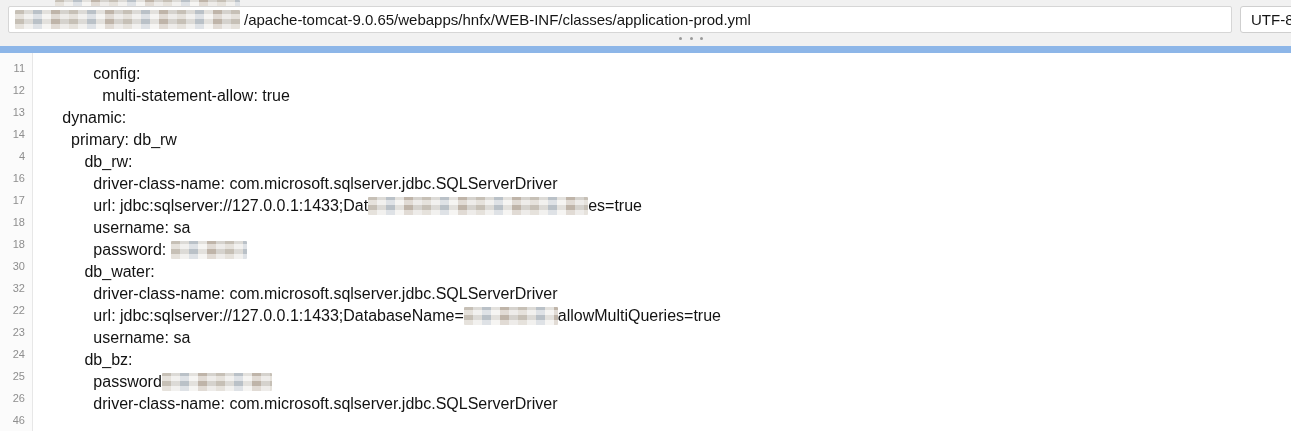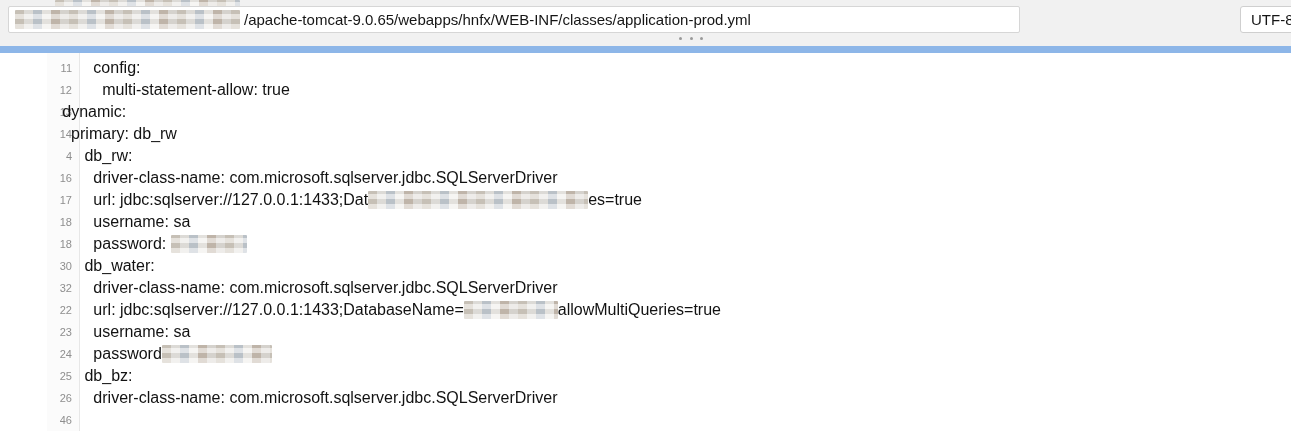--- a/index.html
+++ b/index.html
@@ -9,21 +9,21 @@
     background:#ffffff;
     position:relative;
   }
 
   
   .topbar {
     position:absolute; left:0; top:0; width:1291px; height:46px;
     background:#f1f1f1;
   }
   .path-input {
-    position:absolute; left:8px; top:6px; width:1012px; height:27px;
+    position:absolute; left:8px; top:6px; width:1224px; height:27px;
     background:#ffffff; border:1px solid #d6d6d6; border-radius:2px;
     display:flex; align-items:center; padding:0 6px;
     font-size:15px; color:#151515; white-space:nowrap; overflow:hidden;
   }
   .enc-box {
     position:absolute; left:1240px; top:6px; width:78px; height:27px;
     background:#ffffff; border:1px solid #cfcfcf; border-radius:3px;
     display:flex; align-items:center; padding:0 10px;
     font-size:15px; color:#151515; white-space:nowrap; overflow:hidden;
   }
@@ -40,29 +40,28 @@
 
   
   .editor {
     position:absolute; left:0; top:53px; width:1291px; height:378px;
     background:#ffffff;
   }
   .gutter {
     position:absolute; left:0; top:0; width:33px; height:378px;
     background:#fbfbfb; border-right:1px solid #e7e7e7;
     padding-top:4px;
-    margin-left:47px;
   }
   .gutter .ln {
     height:22px; line-height:22px; text-align:right; padding-right:7px;
     font-size:11px; color:#8e8e8e;
   }
   .code {
     position:absolute; left:34px; top:0; width:1257px; height:378px;
-    padding-top:4px; overflow:hidden;
+    padding-top:10px; overflow:hidden;
   }
   .code .cl {
     height:22px; line-height:22px; padding-left:6px;
     font-size:16px; color:#121212; white-space:pre;
   }
 
   
   .redact {
     display:inline-block; height:18px; vertical-align:-4px;
     background-image:
@@ -124,17 +123,17 @@
       <div class="cl">       primary: db_rw</div>
       <div class="cl">          db_rw:</div>
       <div class="cl">            driver-class-name: com.microsoft.sqlserver.jdbc.SQLServerDriver</div>
       <div class="cl">            url: jdbc:sqlserver://127.0.0.1:1433;Dat<span class="redact" style="width: 220px;"></span>es=true</div>
       <div class="cl">            username: sa</div>
       <div class="cl">            password: <span class="redact" style="width: 76px;"></span></div>
       <div class="cl">          db_water:</div>
       <div class="cl">            driver-class-name: com.microsoft.sqlserver.jdbc.SQLServerDriver</div>
       <div class="cl">            url: jdbc:sqlserver://127.0.0.1:1433;DatabaseName=<span class="redact" style="width: 94px;"></span>allowMultiQueries=true</div>
       <div class="cl">            username: sa</div>
+      <div class="cl">          db_bz:</div>
       <div class="cl">            password<span class="redact" style="width: 110px;"></span></div>
-      <div class="cl">          db_bz:</div>
       <div class="cl">            driver-class-name: com.microsoft.sqlserver.jdbc.SQLServerDriver</div>
     </div>
 </div>
 
 </body></html>

